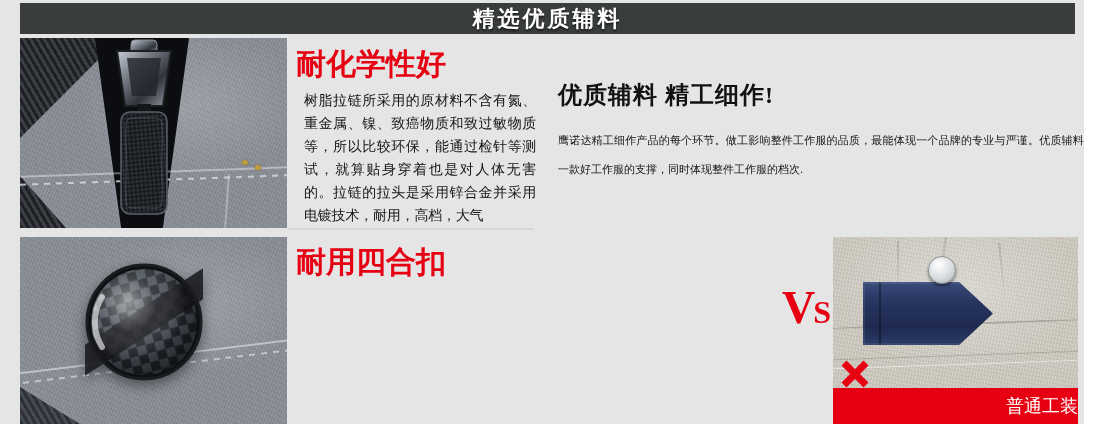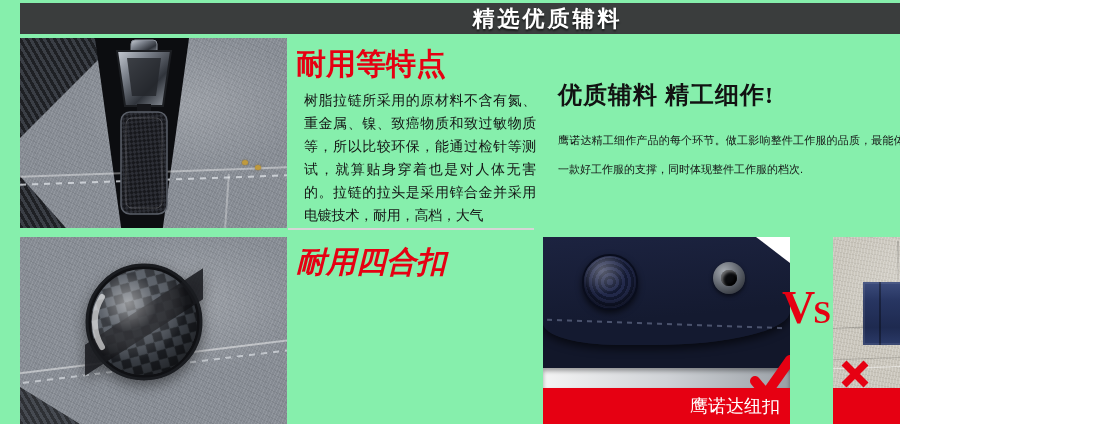--- a/index.html
+++ b/index.html
@@ -1,16 +1,16 @@
 <!DOCTYPE html>
 <html><head>
 <meta charset="utf-8">
 <style>
   html,body{margin:0;padding:0;background:#fff;}
-  .page{position:relative;width:900px;height:424px;background:#86efac;overflow:hidden;
+  .page{position:relative;width:1084px;height:424px;background:#e5e5e5;overflow:hidden;
         font-family:"Liberation Sans","DejaVu Sans",sans-serif;}
 
   
   .banner{position:absolute;left:20px;top:3px;width:1055px;height:31px;background:#3a3d3d;
           display:flex;align-items:center;justify-content:center;}
   .banner span{color:#fff;font-size:22px;font-weight:bold;letter-spacing:3px;
                text-shadow:0 2px 2px rgba(0,0,0,.55);}
 
   
   .photo{position:absolute;overflow:hidden;}
@@ -102,21 +102,21 @@
       line-height:36px;display:block;}
   .bar-right span{text-align:right;padding-right:10px;}
   .bar-left span{text-align:right;padding-left:8px;}
   .mark-svg{position:absolute;z-index:3;}
 
   
   .feature{position:absolute;width:248px;}
   .feature h3{margin:0 0 9px 0;color:#e60012;font-size:30px;line-height:1.1;font-weight:bold;}
   .feature p{margin:8px;color:#141414;font-size:14px;line-height:23px;text-align:justify;letter-spacing:-.2px;}
   .feat-zip{left:296px;top:47px;}
-  .feat-snap{left:296px;top:245px;font-style:italic;}
+  .feat-snap{left:296px;top:245px;}
   .divider{position:absolute;left:288px;top:228px;width:246px;height:2px;background:#d6d6d6;}
 
   .quality-h{position:absolute;left:558px;top:79px;margin:0;color:#121212;
       font-family:"Liberation Serif","DejaVu Serif",serif;font-size:24px;font-weight:bold;letter-spacing:1px;}
   .quality-p{position:absolute;left:558px;top:126px;width:537px;margin:0;color:#141414;
       font-size:11px;font-weight:normal;line-height:29px;text-align:justify;}
 
   .vs{position:absolute;left:782px;top:285px;width:58px;color:#e60012;
       font-family:"Liberation Serif","DejaVu Serif",serif;font-size:46px;font-weight:bold;
       font-variant:small-caps;line-height:1;letter-spacing:-2px;}
@@ -182,47 +182,31 @@
       <circle cx="59" cy="59" r="58" fill="#0f1013"></circle>
       <circle cx="59" cy="59" r="53" fill="url(#diam)"></circle>
       <rect x="-20" y="46" width="160" height="26" fill="#17191d" opacity=".85" transform="rotate(-33 59 59)"></rect>
       <circle cx="59" cy="59" r="53" fill="url(#dome)"></circle>
       <path d="M17 34 A 47 47 0 0 0 17 84" stroke="rgba(255,255,255,.75)" stroke-width="6" fill="none" stroke-linecap="round" opacity=".8"></path>
       <circle cx="59" cy="59" r="57" fill="none" stroke="#1a1c20" stroke-width="3"></circle>
     </svg>
   </div>
 
   <div class="feature feat-zip">
-    <h3>耐用等特点</h3>
+    <h3>耐化学性好</h3>
     <p>树脂拉链所采用的原材料不含有氮、重金属、镍、致癌物质和致过敏物质等，所以比较环保，能通过检针等测试，就算贴身穿着也是对人体无害的。拉链的拉头是采用锌合金并采用电镀技术，耐用，高档，大气</p>
   </div>
   <div class="divider"></div>
   <div class="feature feat-snap">
     <h3>耐用四合扣</h3>
   </div>
 
   <h2 class="quality-h">优质辅料 精工细作!</h2>
   <p class="quality-p">鹰诺达精工细作产品的每个环节。做工影响整件工作服的品质，最能体现一个品牌的专业与严谨。优质辅料是一款好工作服的支撑，同时体现整件工作服的档次.</p>
 
-  <div class="photo photo-navy">
-    <div class="navy-flap"></div>
-    <div class="navy-flap-stitch"></div>
-    <div class="navy-corner-tr"></div>
-    <div class="navy-btn"></div>
-    <div class="navy-snap">
-      <div class="navy-snap-hole"></div>
-    </div>
-    <div class="navy-gray-band"></div>
-    <svg class="mark-svg" style="left:206px;top:118px;" width="46" height="46" viewBox="0 0 46 46">
-      <path d="M6 26 L17 39 L41 5" fill="none" stroke="#e60012" stroke-width="10" stroke-linecap="round" stroke-linejoin="round"></path>
-    </svg>
-    <div class="bar bar-right">
-      <span>鹰诺达纽扣</span>
-    </div>
-  </div>
 
   <div class="vs">Vs</div>
 
   <div class="photo photo-khaki khaki-fabric">
     <div class="kh-seam1"></div>
     <div class="kh-seam2"></div>
     <div class="kh-wrinkle" style="left:64px;top:4px;"></div>
     <div class="kh-wrinkle" style="left:108px;top:0;transform:rotate(8deg);"></div>
     <div class="kh-wrinkle" style="left:168px;top:6px;transform:rotate(-6deg);"></div>
     <div class="kh-strap">

